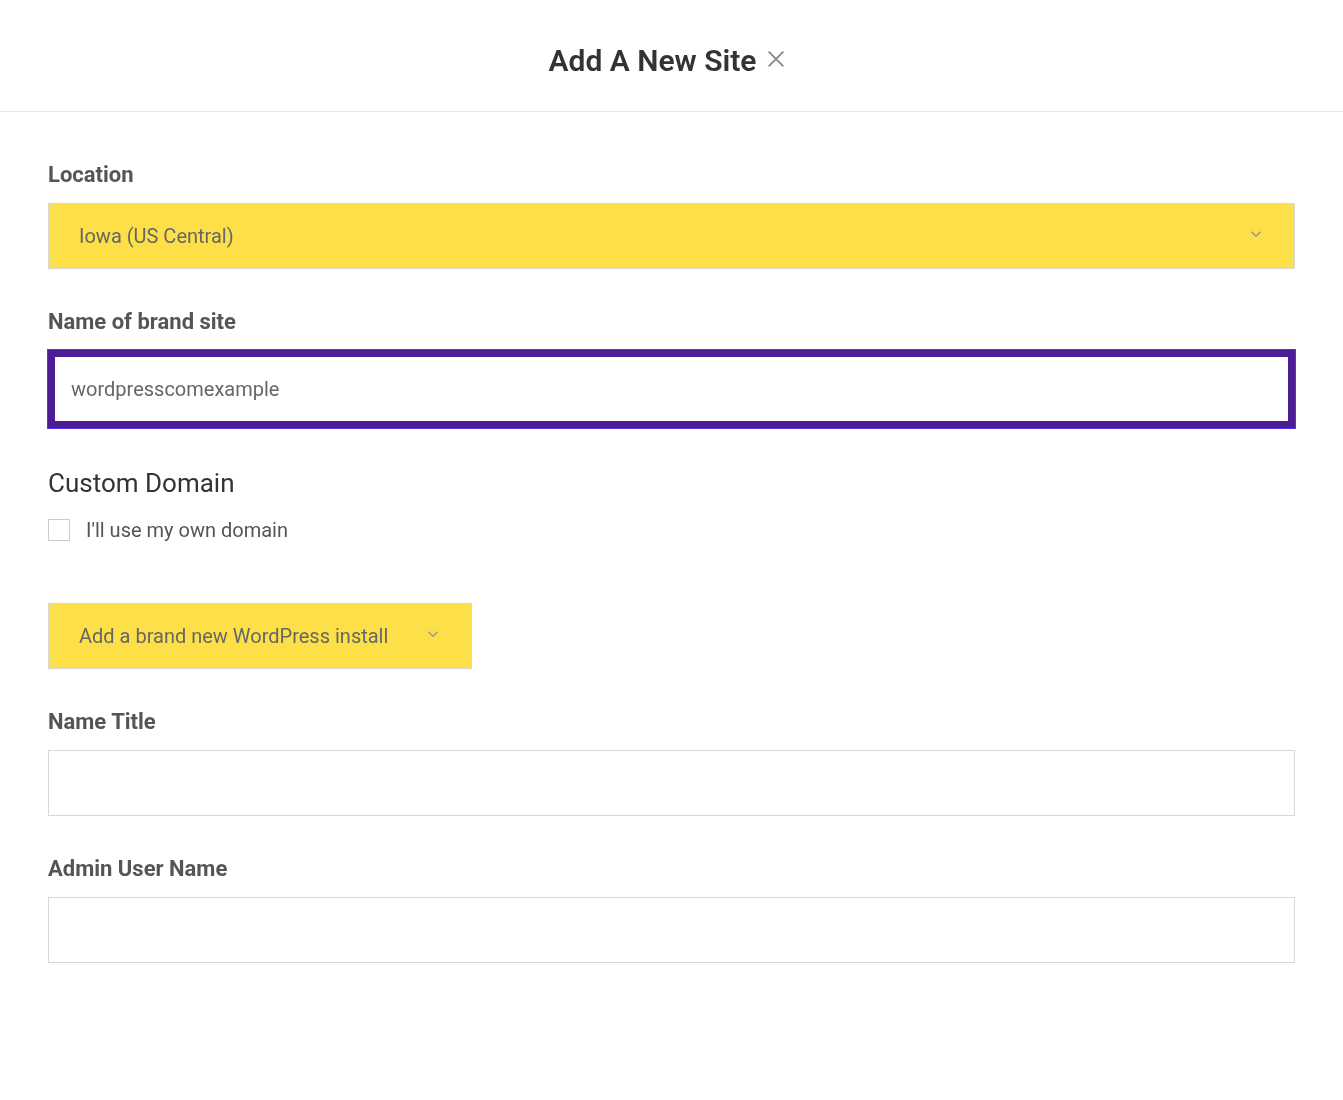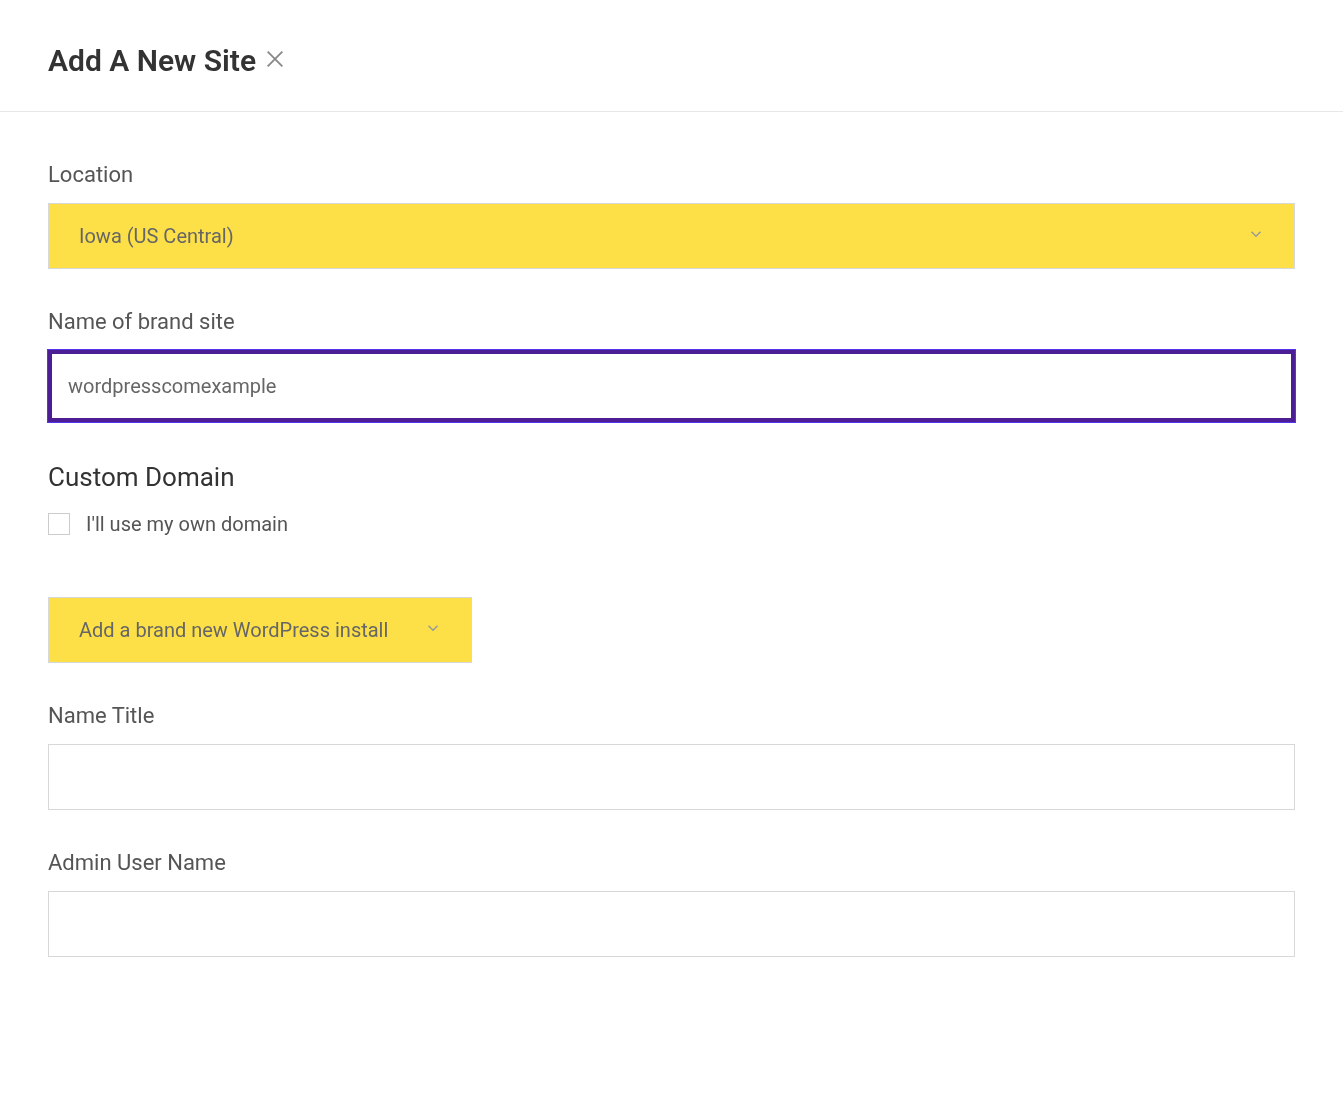--- a/index.html
+++ b/index.html
@@ -7,21 +7,21 @@
       margin: 0;
       padding: 0;
     }
     body {
       font-family: -apple-system, BlinkMacSystemFont, "Segoe UI", Roboto, Helvetica, Arial, sans-serif;
       background: #ffffff;
       color: #333;
     }
     .modal-header {
       display: flex;
-      justify-content: flex-start;
+      justify-content: center;
       align-items: center;
       padding: 40px 48px 30px 48px;
       border-bottom: 1px solid #e8e8e8;
     }
     .modal-title {
       font-size: 30px;
       font-weight: 600;
       color: #333;
     }
     .close-btn {
@@ -40,21 +40,21 @@
     }
     .form-body {
       padding: 50px 48px;
     }
     .form-group {
       margin-bottom: 40px;
     }
     .form-label {
       display: block;
       font-size: 22px;
-      font-weight: 400;
+      font-weight: 700;
       color: #555;
       margin-bottom: 16px;
     }
     .section-heading {
       font-size: 26px;
       font-weight: 400;
       color: #333;
       margin-bottom: 20px;
     }
     .select-wrapper {
@@ -92,21 +92,21 @@
       width: 100%;
       padding: 20px 16px;
       font-size: 20px;
       color: #666;
       background: #fff;
       border: 1px solid #d8d8d8;
       font-family: inherit;
       outline: none;
     }
     .text-input.focused {
-      border: 4px solid #4c1d95;
+      border: 7px solid #4c1d95;
       box-shadow: 0 0 0 1px #5333ed;
     }
     .checkbox-row {
       display: flex;
       align-items: center;
       gap: 16px;
       margin-bottom: 61px;
     }
     .checkbox-box {
       width: 22px;

